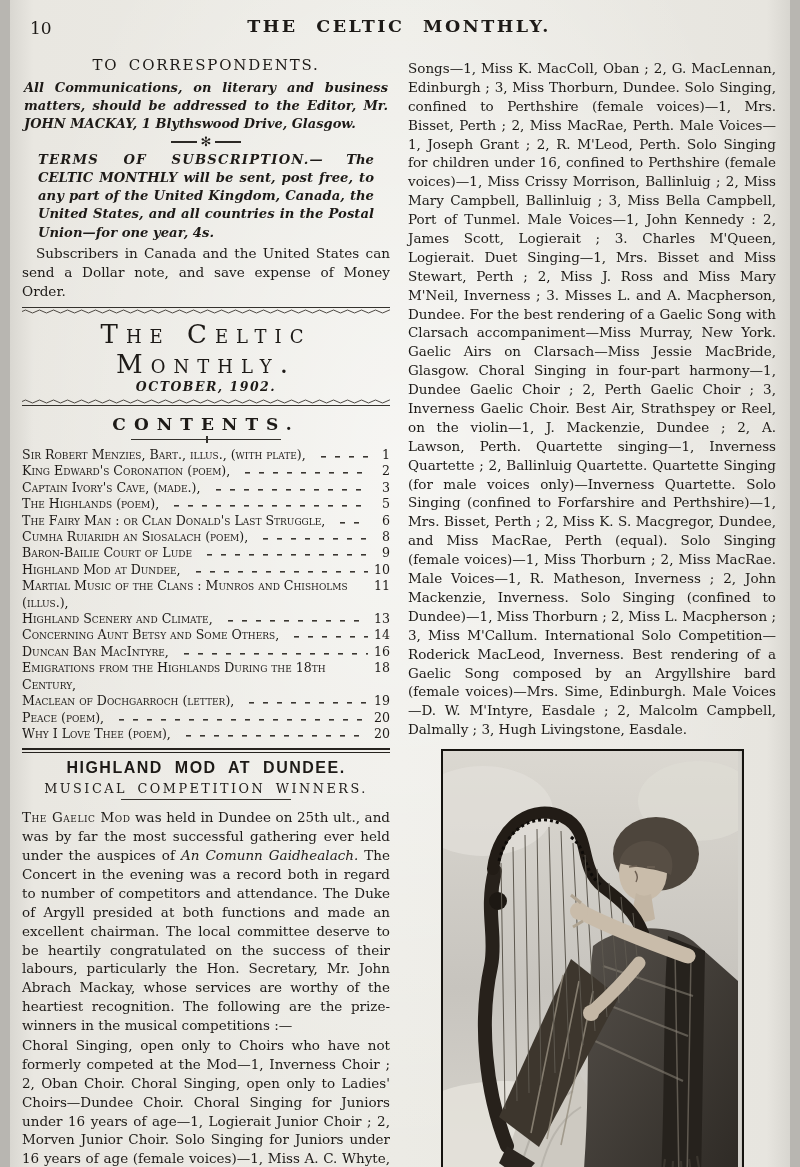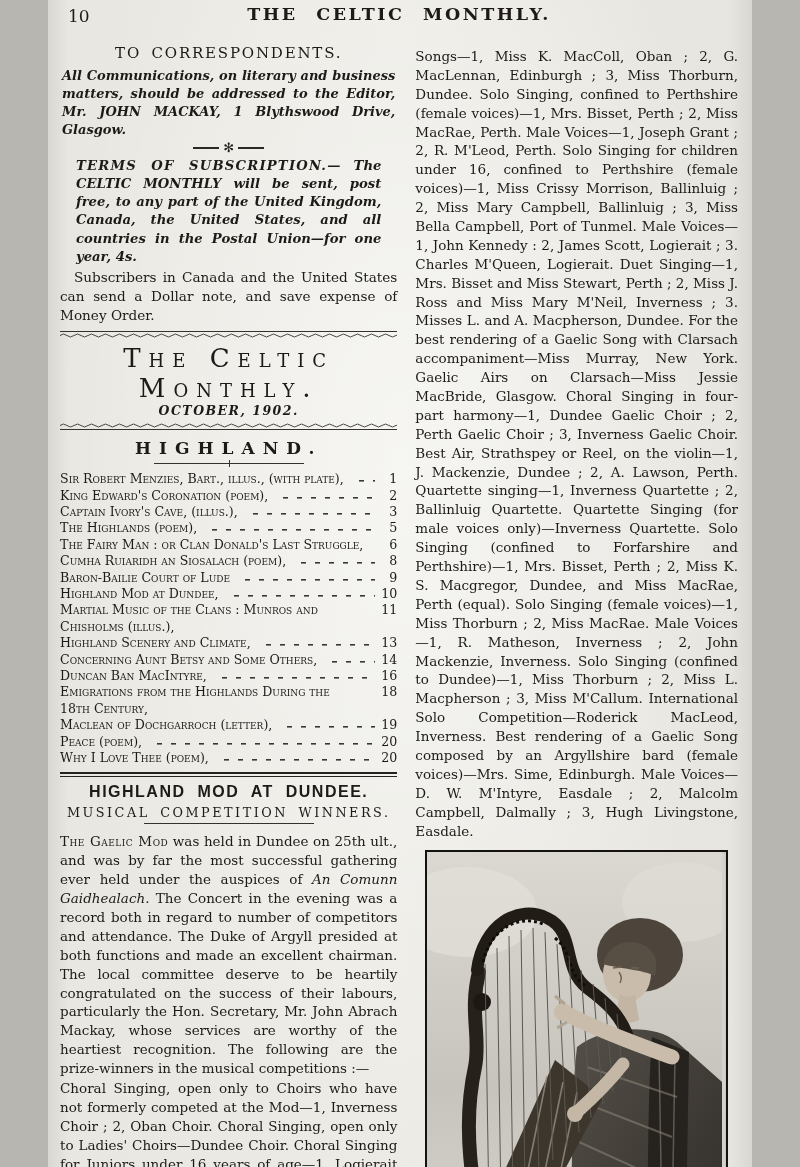--- a/index.html
+++ b/index.html
@@ -1,18 +1,18 @@
 <!DOCTYPE html>
 <html><head>
 <meta charset="utf-8">
 <style>
   html,body{margin:0;padding:0;background:#b8b6b1;}
   .page{
-    width:704px;height:1167px;box-sizing:border-box;position:relative;overflow:hidden;
-    margin:0 auto;padding:4px 14px 6px 12px;
+    width:780px;height:1167px;box-sizing:border-box;position:relative;overflow:hidden;
+    margin:0 auto;padding:16px 14px 6px 12px;
     font-family:"DejaVu Serif",serif;color:#1d1a17;
     background:
       radial-gradient(ellipse at 50% 40%, rgba(255,255,255,.55), rgba(255,255,255,0) 70%),
       linear-gradient(90deg,#d9d7d1 0,#e9e7e1 3%,#ecebe5 50%,#e7e5df 97%,#d8d6d0 100%);
   }
   .hdr{position:relative;height:26px;margin-bottom:6px;}
   .hdr .pno{position:absolute;left:8px;top:2px;font-size:17px;}
   .hdr .ttl{position:absolute;left:0;right:0;top:0;text-align:center;font-weight:bold;font-size:17.5px;letter-spacing:2.5px;word-spacing:10px;}
   .cols{display:flex;gap:18px;}
   .col{width:50%;box-sizing:border-box;}
@@ -89,36 +89,36 @@
       </svg>
 
       <div class="masthead">The Celtic Monthly.</div>
       <div class="mastdate">OCTOBER, 1902.</div>
 
       <svg class="wavy" xmlns="http://www.w3.org/2000/svg">
         <rect width="100%" height="7" fill="url(#wv1)"></rect>
       </svg>
       <div class="rule-solid"></div>
 
-      <div class="h-contents">HIGHLAND.</div>
+      <div class="h-contents">CONTENTS.</div>
       <div class="contents-orn"></div>
 
       <div class="toc">
         <div class="toc-row">
             <span class="toc-title">Sir Robert Menzies, Bart., illus., (with plate),</span>
             <span class="toc-lead"></span>
             <span class="toc-page">1</span>
           </div>
         <div class="toc-row">
             <span class="toc-title">King Edward's Coronation (poem),</span>
             <span class="toc-lead"></span>
             <span class="toc-page">2</span>
           </div>
         <div class="toc-row">
-            <span class="toc-title">Captain Ivory's Cave, (illus.),</span>
+            <span class="toc-title">Captain Ivory's Cave, (made.),</span>
             <span class="toc-lead"></span>
             <span class="toc-page">3</span>
           </div>
         <div class="toc-row">
             <span class="toc-title">The Highlands (poem),</span>
             <span class="toc-lead"></span>
             <span class="toc-page">5</span>
           </div>
         <div class="toc-row">
             <span class="toc-title">The Fairy Man : or Clan Donald's Last Struggle,</span>

